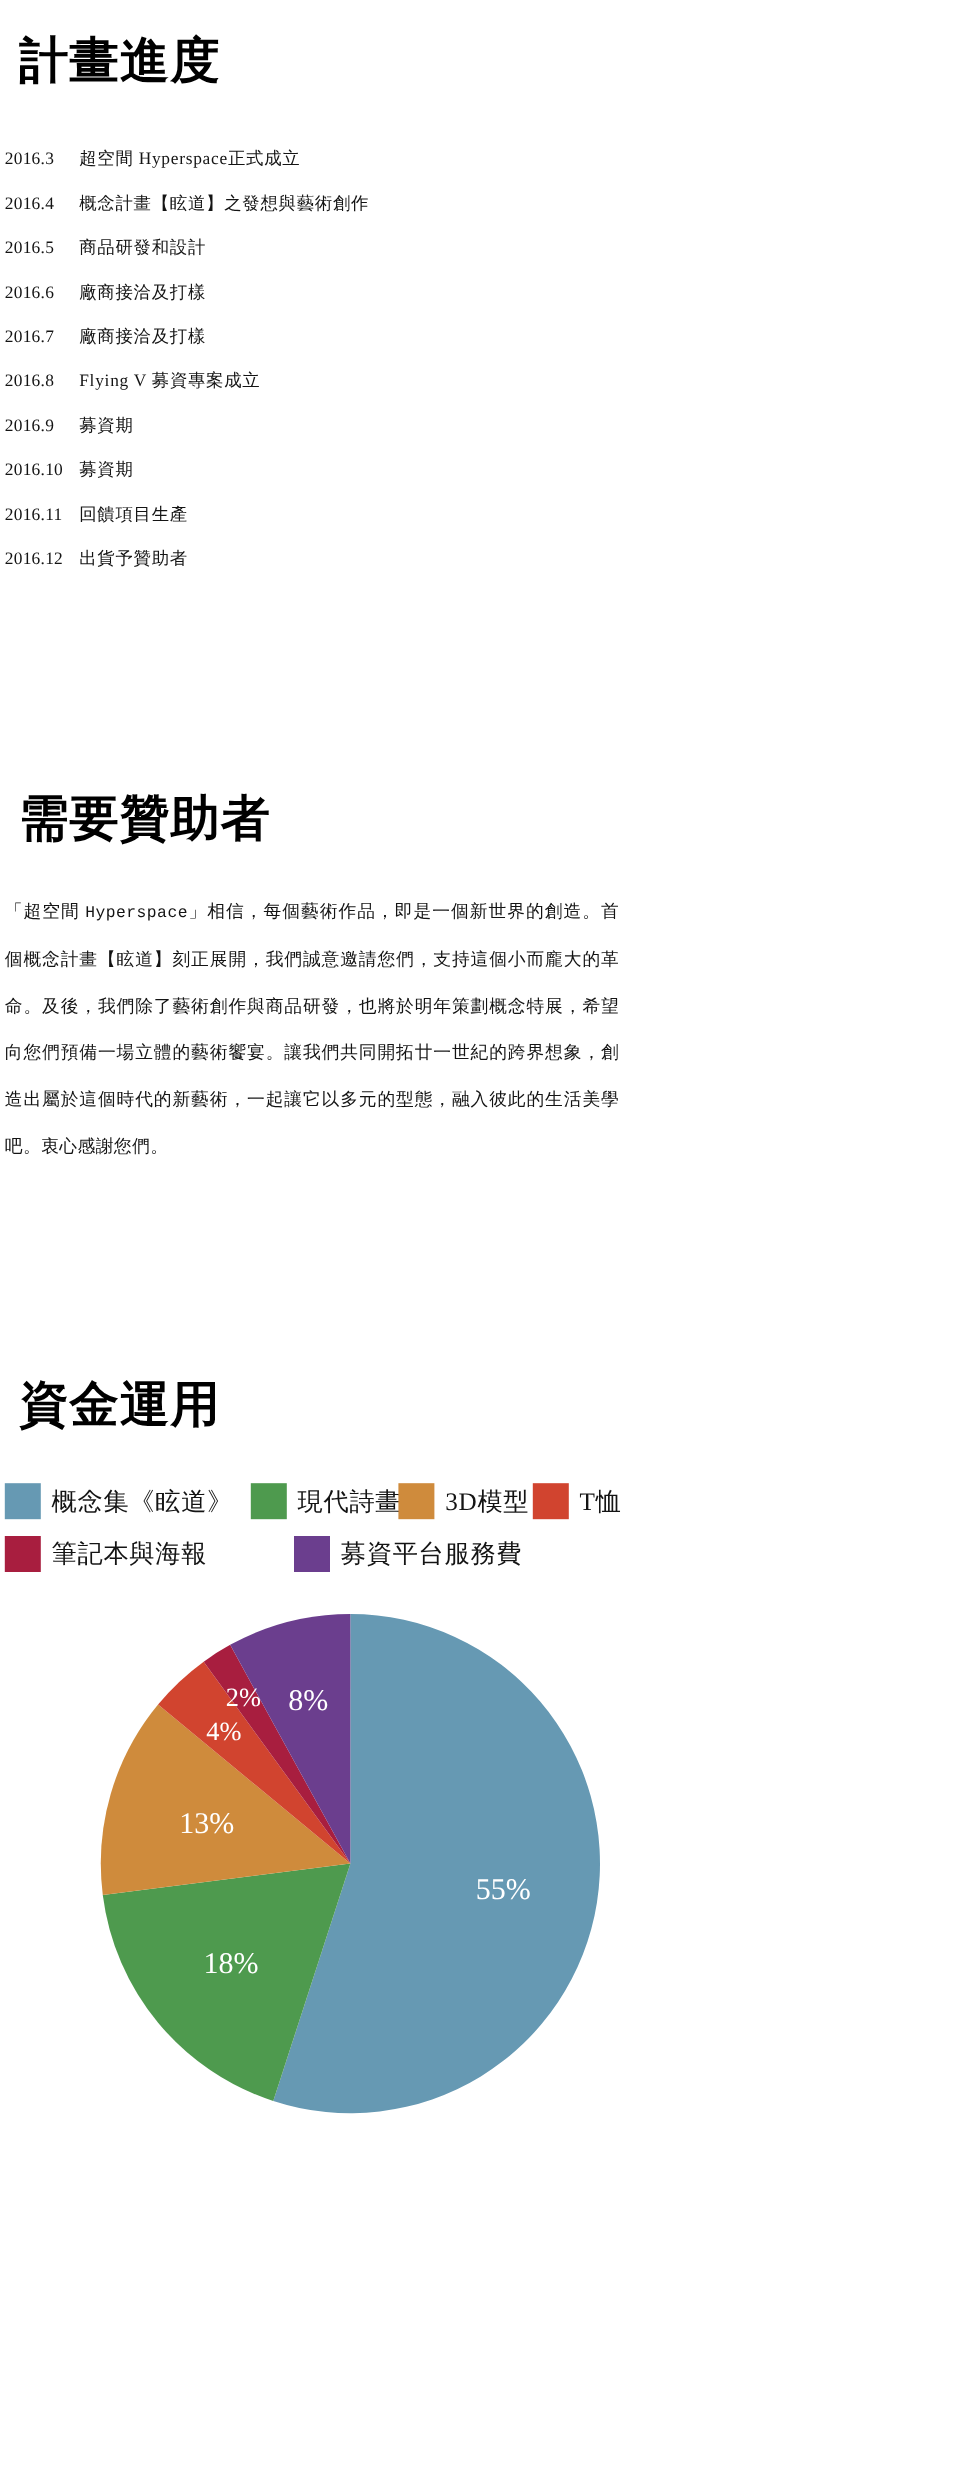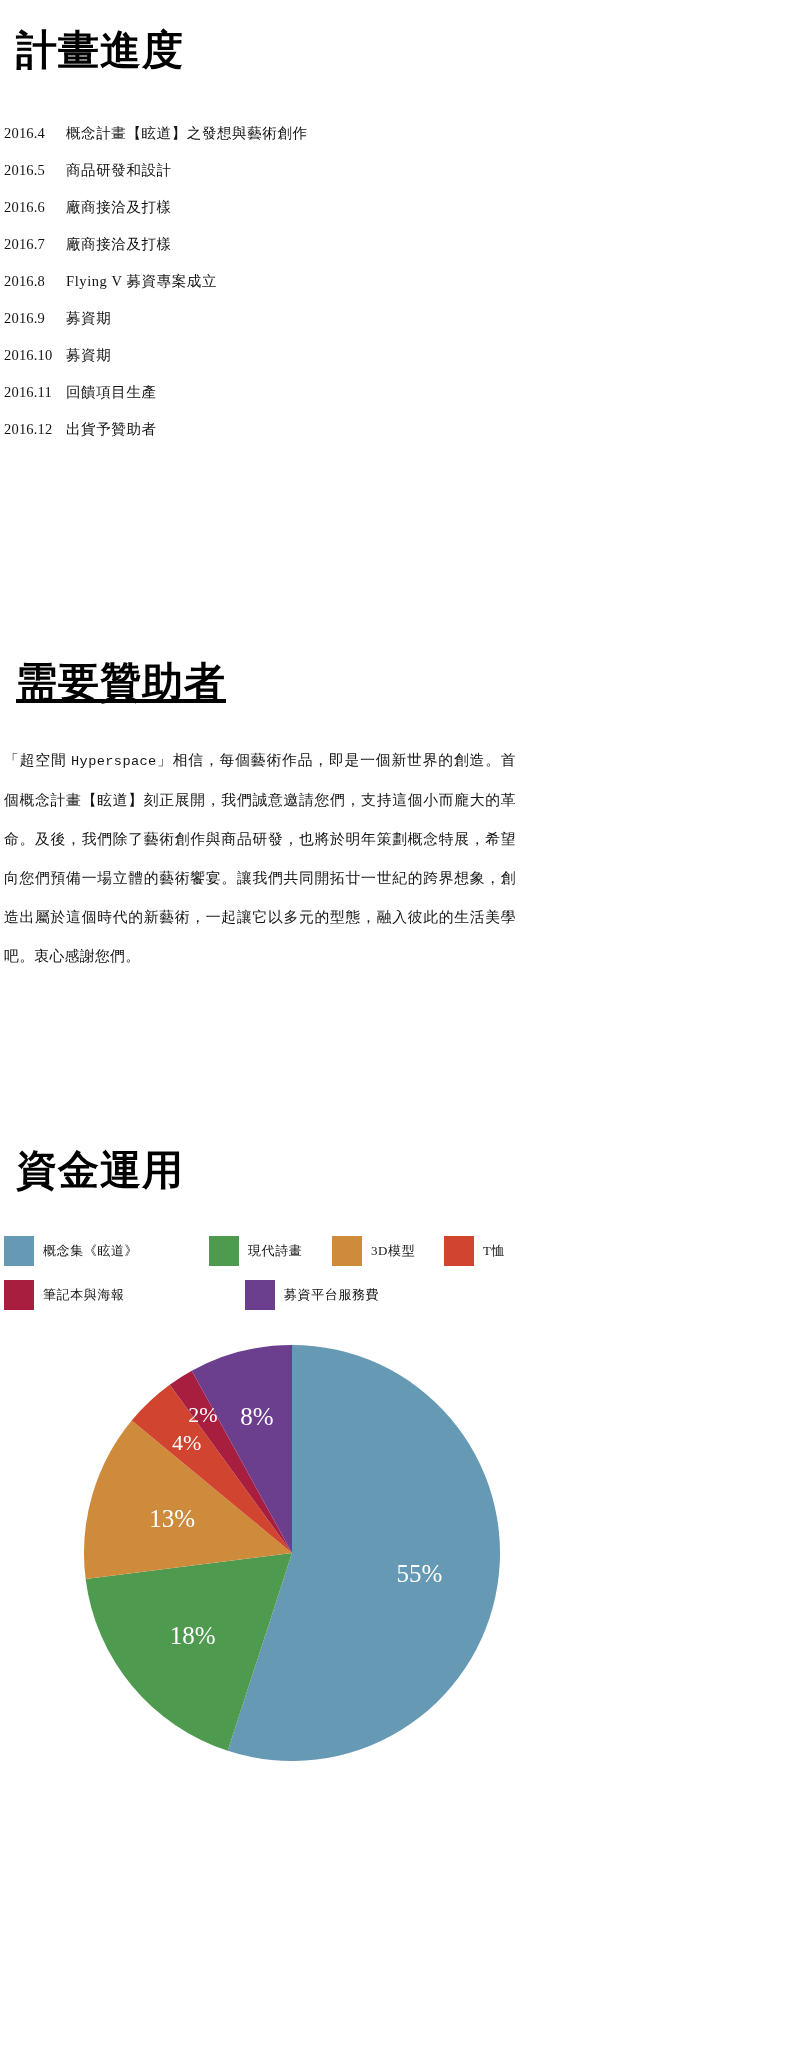--- a/index.html
+++ b/index.html
@@ -67,21 +67,21 @@
     letter-spacing: 0.6px;
   }
 
   
   #sponsor-section {
     position: absolute;
     left: 0;
     top: 660px;
     width: 800px;
   }
-  #sponsor-section .section-title { margin-bottom: 0; text-decoration: underline; }
+  #sponsor-section .section-title { margin-bottom: 0; }
   .body-paragraph {
     margin: 36px 0 0 0;
     padding-left: 4px;
     width: 512px;
     font-family: "Liberation Serif", "DejaVu Serif", serif;
     font-size: 14.8px;
     line-height: 39px;
     letter-spacing: 0.35px;
     text-align: justify;
     color: #141414;
@@ -116,21 +116,21 @@
   }
   .legend-swatch {
     width: 30px;
     height: 30px;
     flex: 0 0 30px;
     display: block;
   }
   .legend-text {
     margin-left: 9px;
     font-family: "Liberation Serif", "DejaVu Serif", serif;
-    font-size: 13px;
+    font-size: 21px;
     letter-spacing: 0.6px;
     color: #141414;
     white-space: nowrap;
   }
 
   
   .pie-wrap {
     position: relative;
     width: 800px;
     height: 500px;
@@ -154,20 +154,24 @@
   }
 </style>
 </head>
 <body>
 
 <div class="page">
 
   <section id="timeline-section">
     <h1 class="section-title">計畫進度</h1>
     <ul class="timeline-list">
+      <li class="timeline-row">
+        <span class="timeline-date">2016.3</span>
+        <span class="timeline-label">超空間 Hyperspace正式成立</span>
+      </li>
       <li class="timeline-row">
         <span class="timeline-date">2016.4</span>
         <span class="timeline-label">概念計畫【眩道】之發想與藝術創作</span>
       </li>
       <li class="timeline-row">
         <span class="timeline-date">2016.5</span>
         <span class="timeline-label">商品研發和設計</span>
       </li>
       <li class="timeline-row">
         <span class="timeline-date">2016.6</span>

